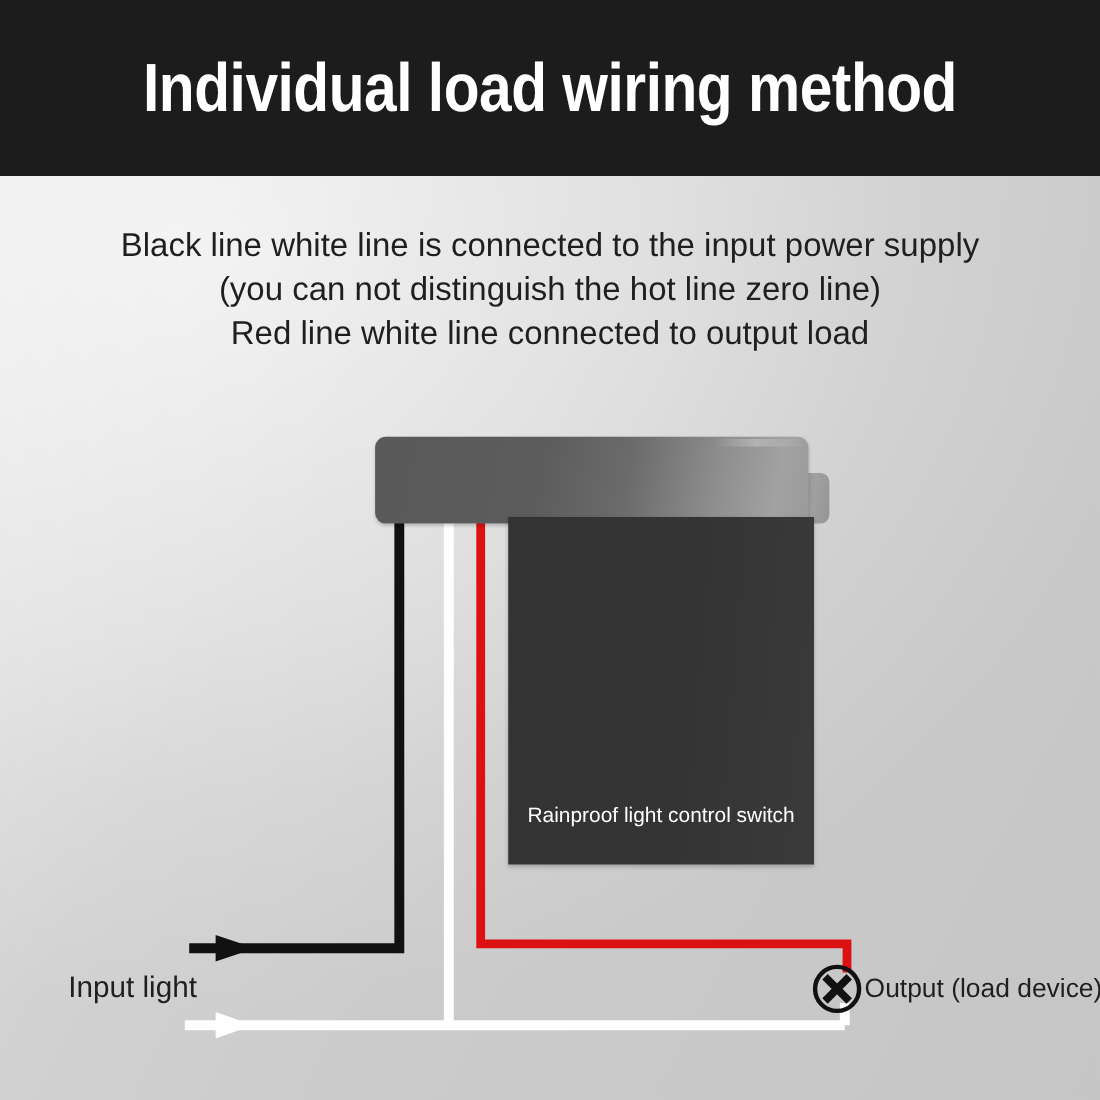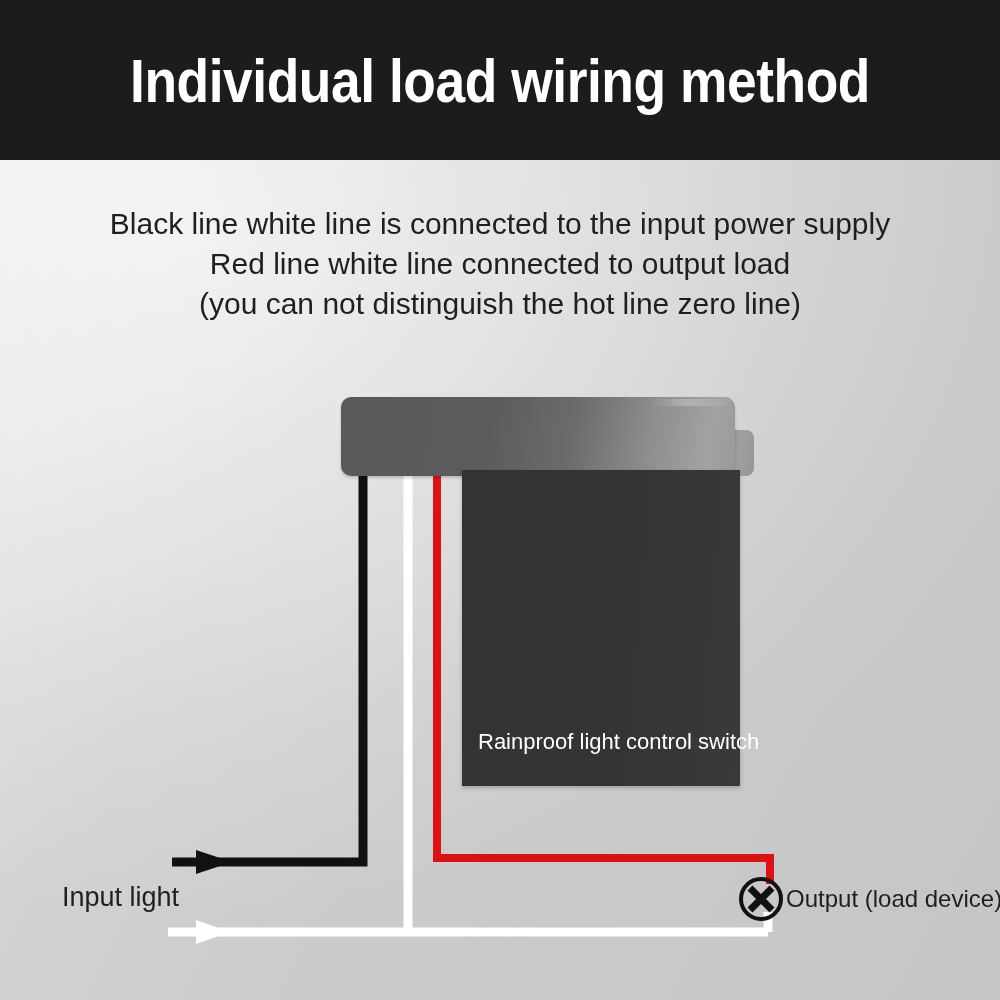--- a/index.html
+++ b/index.html
@@ -103,25 +103,26 @@
     position: absolute;
     left: 462px;
     top: 470px;
     width: 278px;
     height: 316px;
     background: linear-gradient(95deg, #333333 0%, #343434 60%, #3a3a3a 100%);
     box-shadow: 0 2px 4px rgba(0,0,0,0.22);
   }
   .dev-label {
     position: absolute;
-    left: 478px;
+    left: 462px;
     top: 730px;
     width: 278px;
+    text-align: center;
     color: #ffffff;
-    font-size: 22px;
+    font-size: 19px;
     line-height: 24px;
     white-space: nowrap;
   }
 
   
   .wires {
     position: absolute;
     left: 0; top: 0;
     width: 1000px;
     height: 1000px;
@@ -153,22 +154,22 @@
 <div id="page">
 
   <div class="bg-base"></div>
   <div class="bg-sheen"></div>
 
   <div class="header-band"></div>
   <div class="header-title">Individual load wiring method</div>
 
   <div class="desc">
     <span class="desc-line">Black line white line is connected to the input power supply</span>
+    <span class="desc-line">(you can not distinguish the hot line zero line)</span>
     <span class="desc-line">Red line white line connected to output load</span>
-    <span class="desc-line">(you can not distinguish the hot line zero line)</span>
   </div>
 
   <svg class="wires" viewBox="0 0 1000 1000">
 
     <g>
 
       <path d="M 408 470 L 408 932" stroke="#ffffff" stroke-width="9" fill="none"></path>
 
       <path d="M 168 932 L 768 932" stroke="#ffffff" stroke-width="9" fill="none"></path>
 

